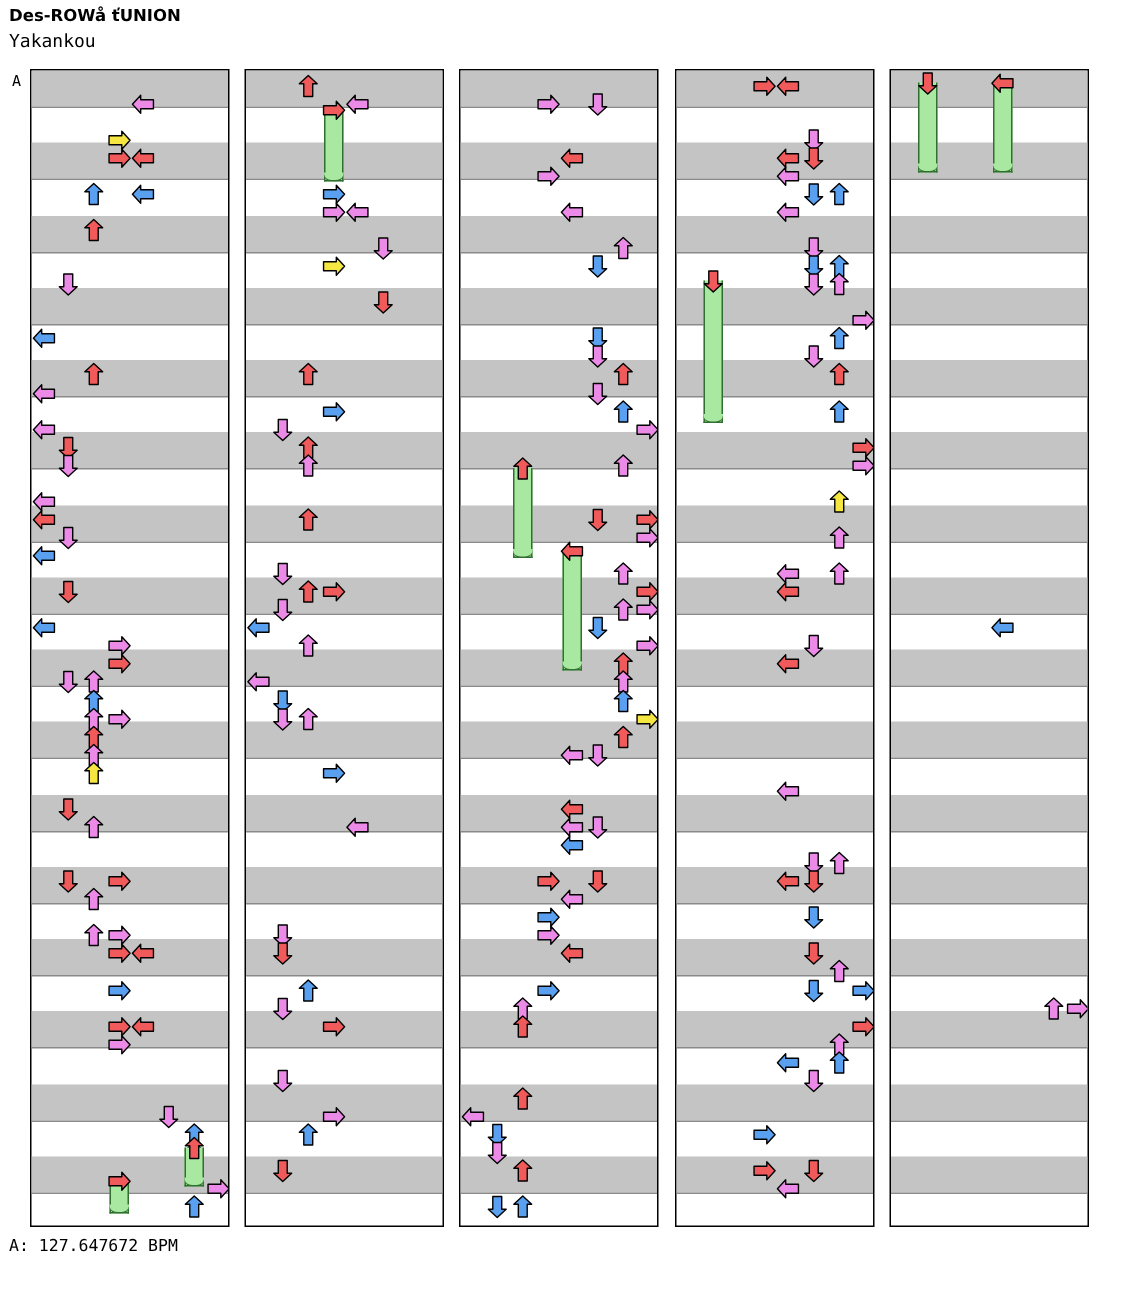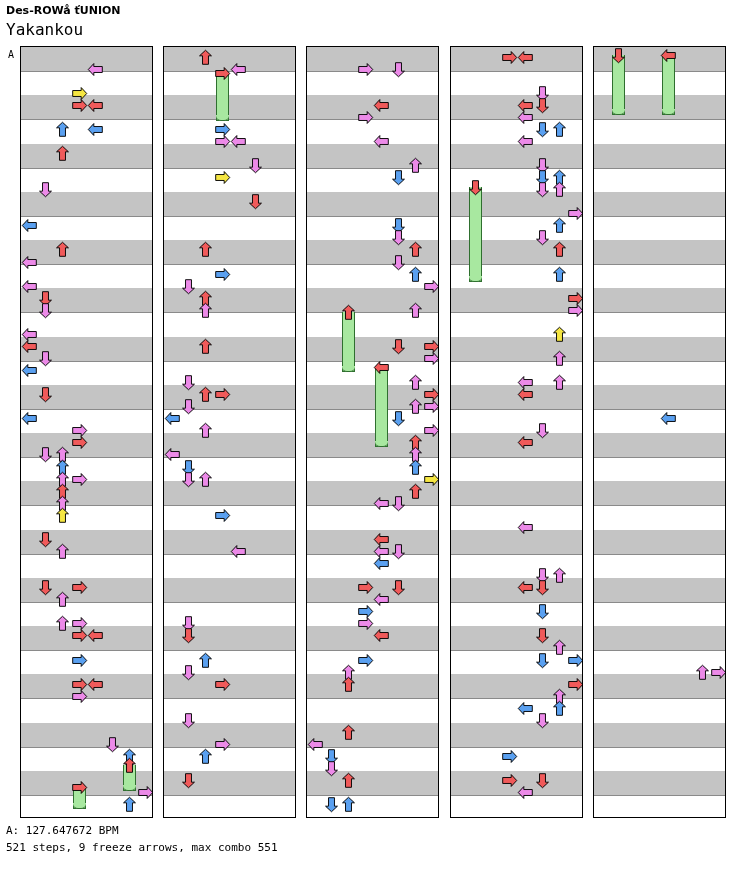--- a/index.html
+++ b/index.html
@@ -27,21 +27,21 @@
     font-weight: bold;
     font-size: 11px;
     color: #000;
     letter-spacing: 0px;
     white-space: nowrap;
   }
   .song-title {
     position: absolute;
     left: 6px;
     top: 20px;
-    font-size: 16px;
+    font-size: 12px;
     color: #000;
     white-space: nowrap;
   }
   .song-info {
     position: absolute;
     left: 6px;
     top: 36px;
     font-size: 11px;
     color: #000;
     white-space: nowrap;
@@ -1646,15 +1646,14 @@
           <svg width="17" height="17" viewBox="0 0 20 20">
             <g transform="rotate(0 10 10)">
               <path d="M1.5 10 L8 3 L8 6.5 L18 6.5 L18 13.5 L8 13.5 L8 17 Z" fill="#f05a5a" stroke="#000" stroke-width="1.1" stroke-linejoin="round"></path>
             </g>
           </svg>
         </div>
       </div>
     </div>
 
   <div class="footer-bpm">A: 127.647672 BPM</div>
-  <div class="footer-stats">521 steps, 9 freeze arrows, max combo 551</div>
 
 </div>
 
 </body></html>

